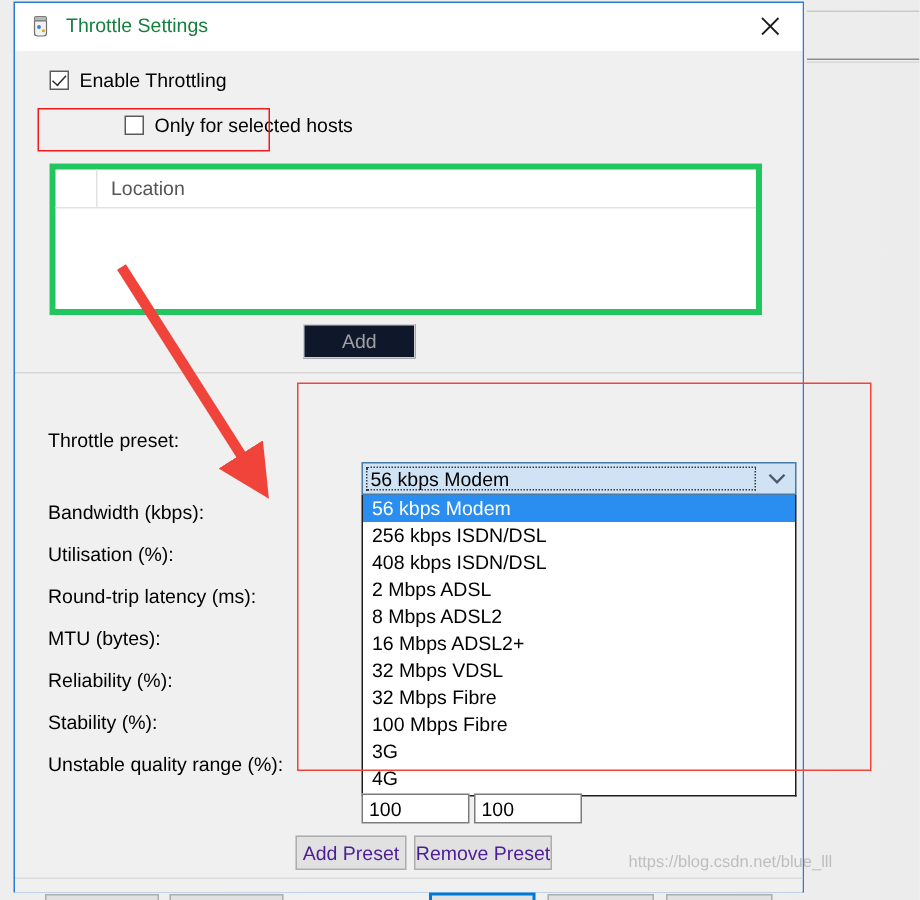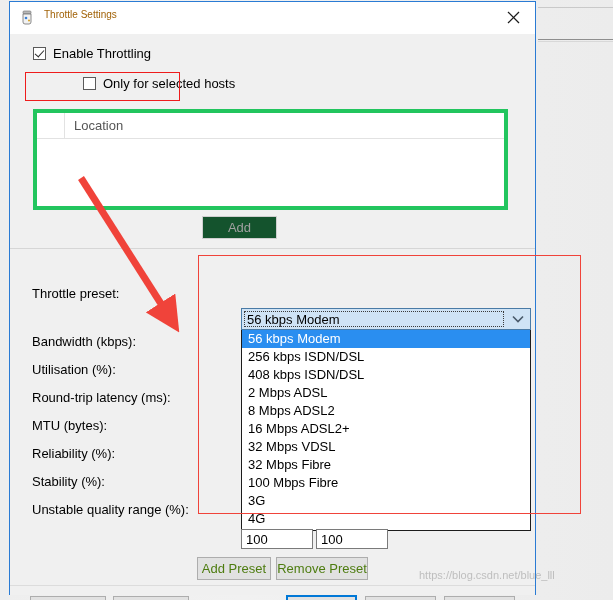--- a/index.html
+++ b/index.html
@@ -59,22 +59,22 @@
     box-sizing: border-box;
   }
   .title-icon {
     position: absolute;
     left: 9px; top: 8px;
     width: 16px; height: 16px;
   }
   .title-text {
     position: absolute;
     left: 34px; top: 7px;
-    font-size: 10px;
-    color: #a16207;
+    font-size: 13px;
+    color: #15803d;
     white-space: nowrap;
   }
   .close-btn {
     position: absolute;
     right: 0px; top: 0px;
     width: 44px; height: 31px;
     display: flex;
     align-items: center;
     justify-content: center;
     cursor: default;
@@ -162,31 +162,31 @@
     font-size: 13px;
     color: #555555;
   }
 
   .btn {
     position: absolute;
     box-sizing: border-box;
     background: #e1e1e1;
     border: 1px solid #adadad;
     font-size: 13px;
-    color: #4d7c0f;
+    color: #4c1d95;
     display: flex;
     align-items: center;
     justify-content: center;
     font-family: "Liberation Sans", sans-serif;
     cursor: default;
     white-space: nowrap;
   }
   .btn.disabled {
     color: #a0a0a0;
-    background: #14532d;
+    background: #0f172a;
     border-color: #cfcfcf;
   }
   .btn.default {
     border: 2px solid #0078d7;
     background: #e1e1e1;
   }
 
   .btn-add     { left: 192px; top: 182px; width: 75px; height: 23px; }
   .btn-remove  { left: 274px; top: 182px; width: 75px; height: 23px; }
 

